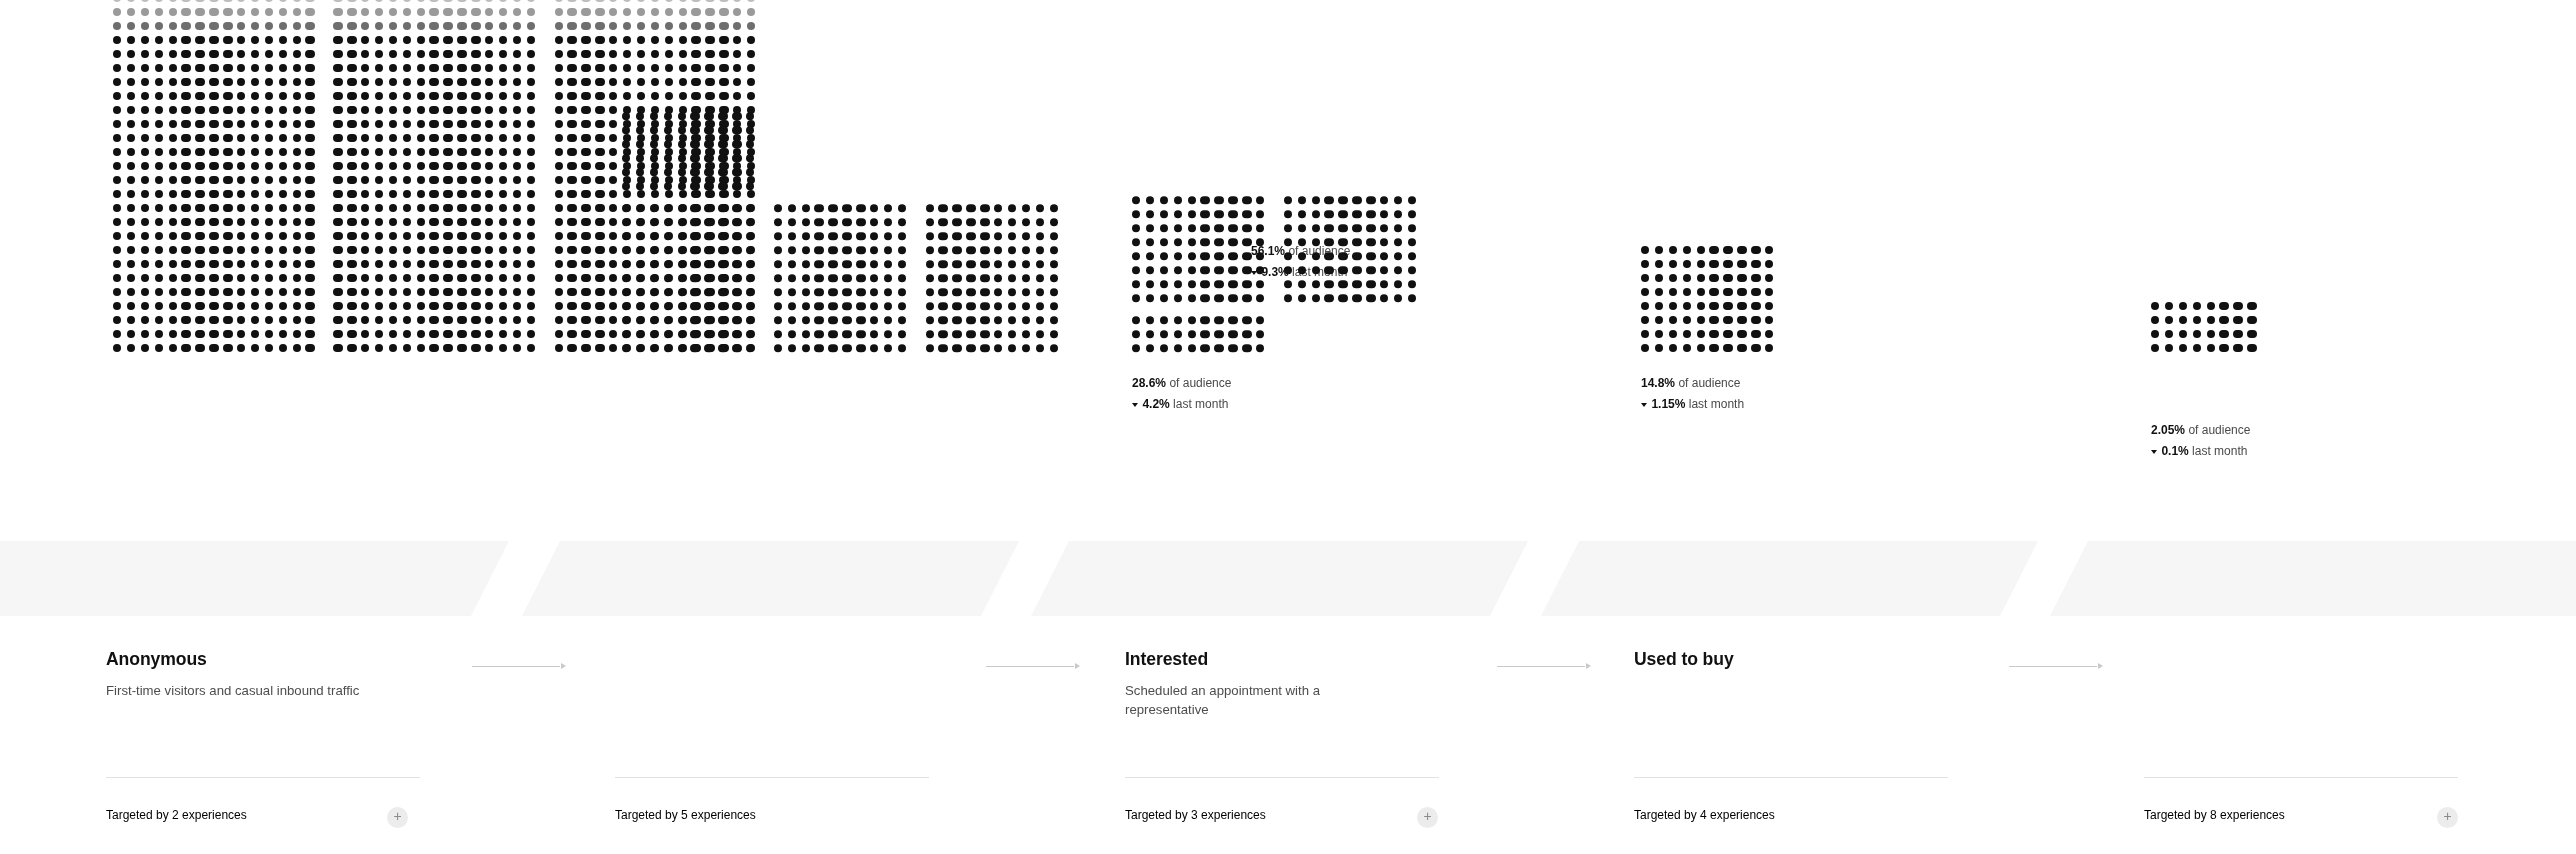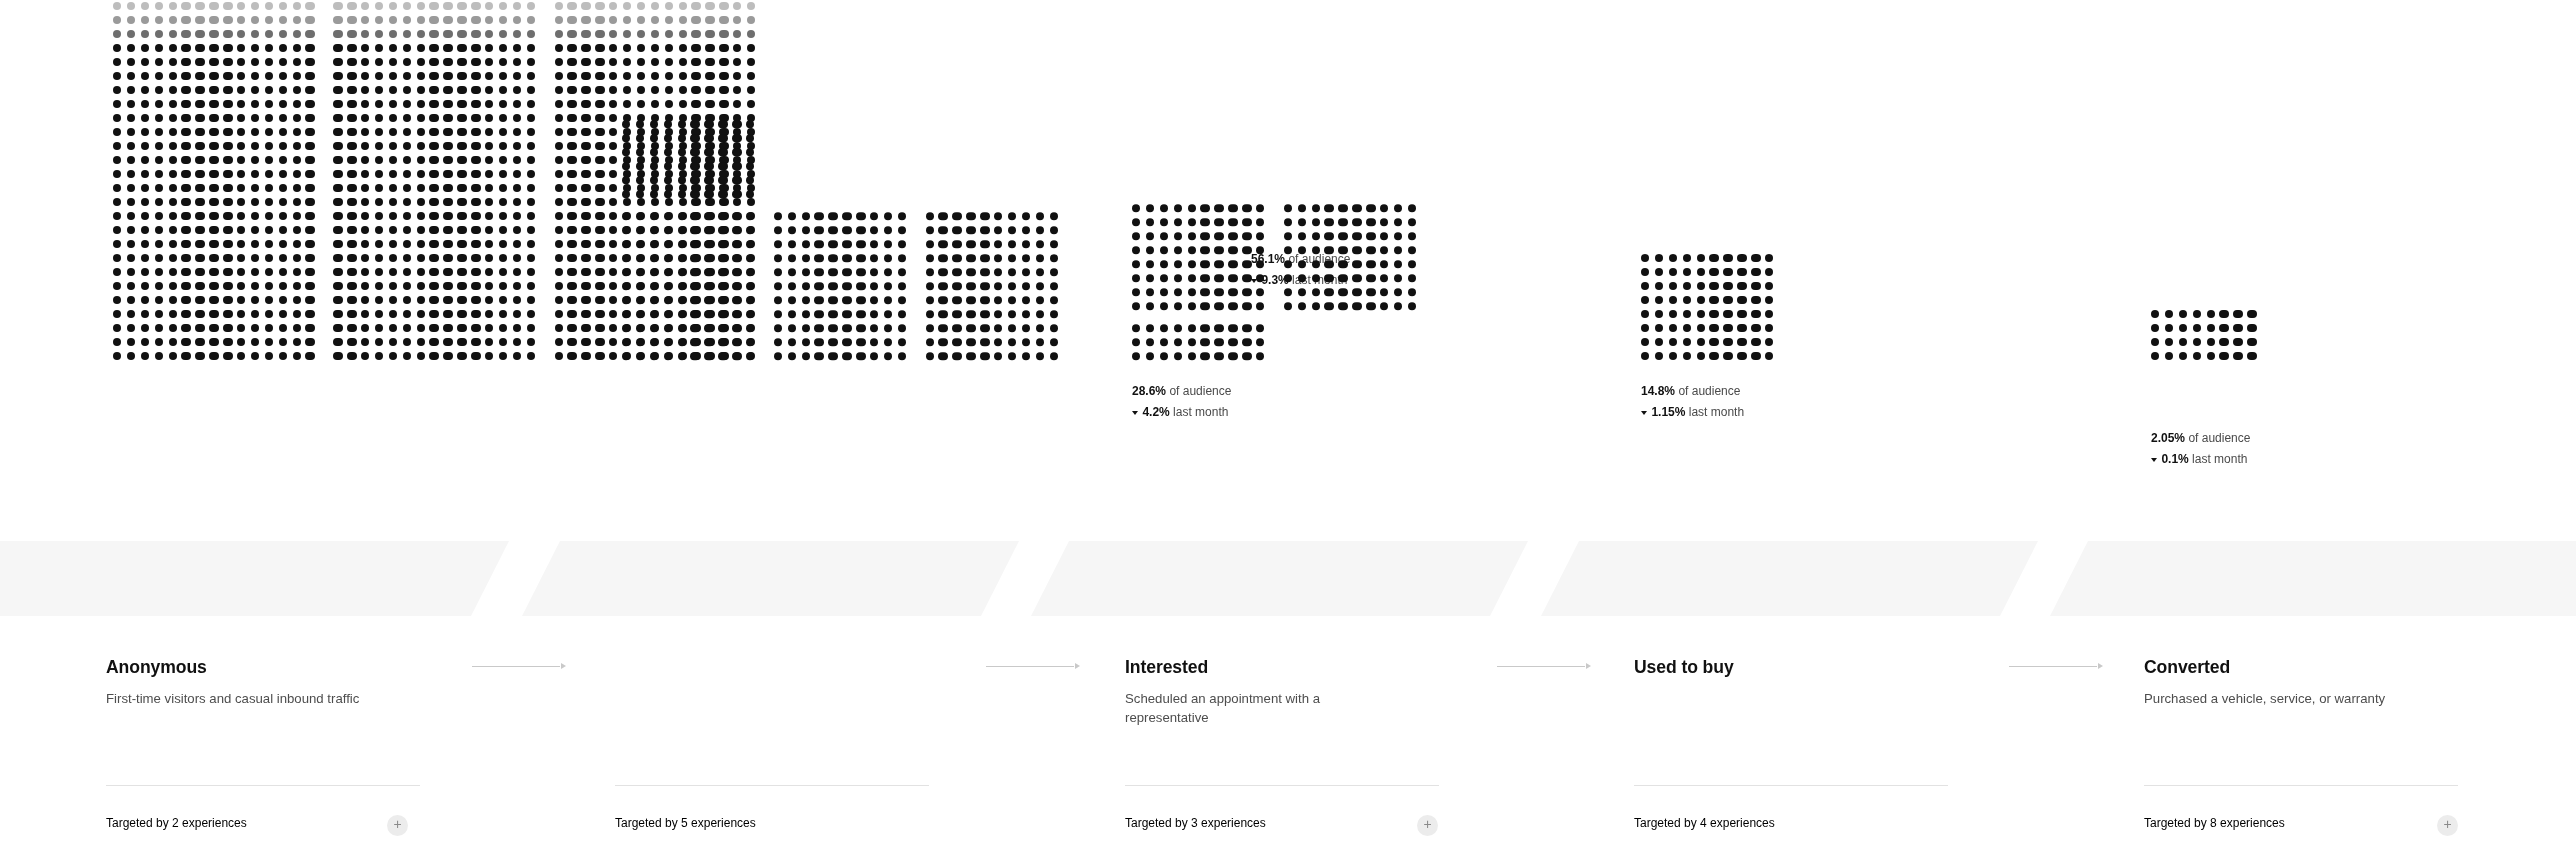--- a/index.html
+++ b/index.html
@@ -43,21 +43,21 @@
   .chev {
     position: absolute;
     top: 0;
     height: 75px;
     background: #f6f6f6;
   }
 
   
   .stage {
     position: absolute;
-    top: 16px;
+    top: 8px;
     width: 516px;
     height: 664px;
   }
 
   .dots-wrap {
     position: absolute;
     bottom: 314px;          
     left: 113px;
   }
   .dot-grid {
@@ -395,23 +395,19 @@
       </div>
 
     <div class="stats" style="left:113px; top:415px;">
       <div class="stat-line1"><b>2.05%</b>
         <span>of audience</span></div>
       <div class="stat-line2"><span class="tri-down"></span>
         <b>0.1%</b>&nbsp;
         <span>last month</span></div>
     </div>
 
-    <div class="label-block">
-      <div class="stage-title">Converted</div>
-      <div class="stage-desc">Purchased a vehicle, service, or warranty</div>
-    </div>
     <div class="divider"></div>
     <div class="targeted">Targeted by 8 experiences</div>
 
   </div>
 
 </div>
 
 
 </body></html>

